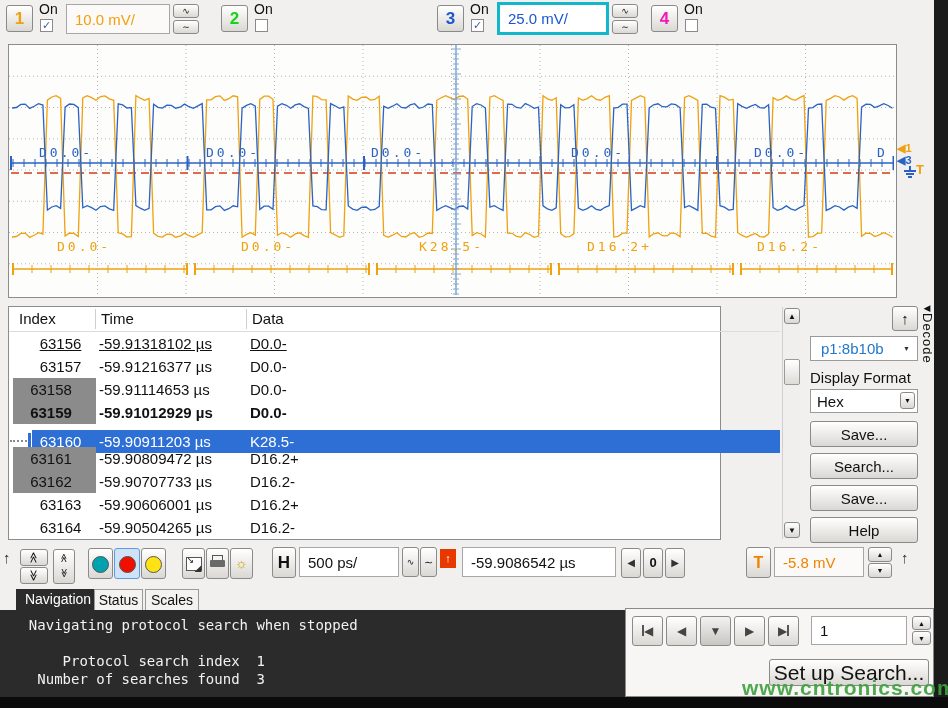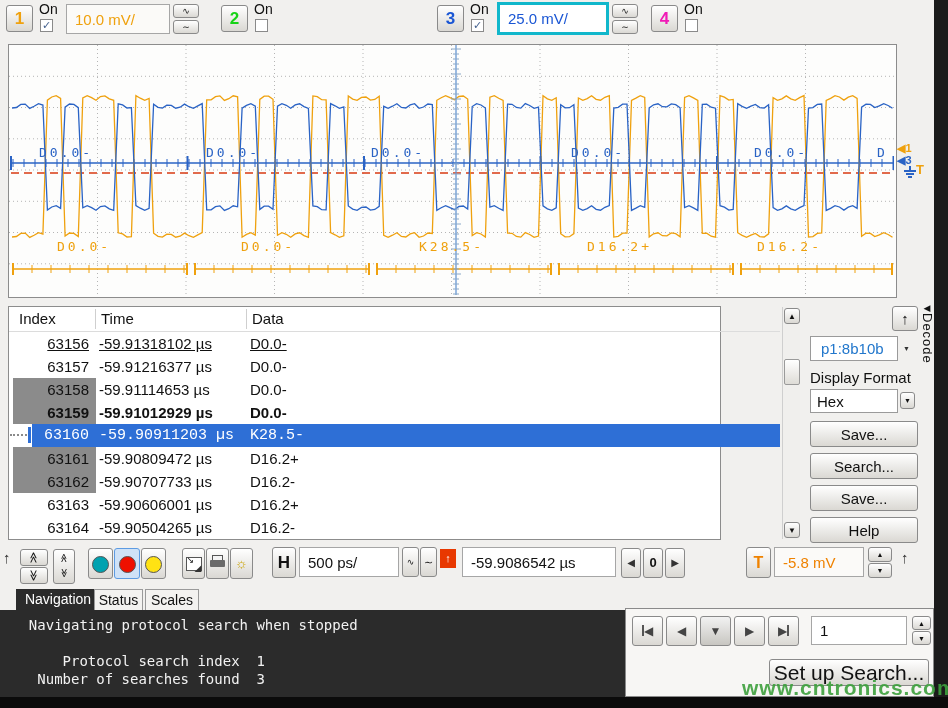--- a/index.html
+++ b/index.html
@@ -21,37 +21,37 @@
         border:1px solid #8c8c8c;}
   .mark{position:absolute;font-size:11px;font-weight:bold;}
   
   #dtable{position:absolute;left:8px;top:306px;width:713px;height:234px;background:#fff;
           border:1px solid #8c8c8c;box-sizing:border-box;}
   .hcell{position:absolute;top:0;height:24px;line-height:24px;font-size:15px;}
   .hsep{position:absolute;top:2px;width:1px;height:20px;background:#cfcfcf;}
   .hline{position:absolute;top:24px;left:0;width:771px;height:1px;background:#dcdcdc;}
   .trow{position:absolute;left:0;width:771px;height:23px;font-size:15px;}
   .cell{position:absolute;top:0;height:23px;line-height:23px;white-space:pre;}
-  .cidx{left:23px;width:64px;text-align:right;padding-right:7px;box-sizing:border-box;}
+  .cidx{left:23px;width:64px;text-align:center;padding-right:7px;box-sizing:border-box;}
   .ctime{left:90px;width:150px;}
   .cdata{left:241px;width:220px;}
   .trow.underline .cell{text-decoration:underline;}
   .trow.grayidx .cidx{left:4px;width:83px;background:#8b8b8b;}
   .selbg{position:absolute;left:23px;top:0;width:748px;height:23px;background:#2e6fd6;}
   .trow.selected .cell{color:#fff;}
   .rowmark{position:absolute;left:1px;top:3px;width:21px;height:16px;}
   .rowmark i{position:absolute;left:0;top:7px;width:17px;border-top:2px dotted #8a8a8a;}
   .rowmark b{position:absolute;right:0;top:0;width:3px;height:16px;background:#2e6fd6;}
   
   .sb{position:absolute;left:773px;top:0;width:18px;height:232px;background:#f0efed;border-left:1px solid #cfcfcf;box-sizing:border-box;}
   .sbb{position:absolute;left:1px;width:16px;height:16px;font-size:8px;line-height:15px;}
   .sbthumb{position:absolute;left:1px;top:52px;width:16px;height:26px;background:linear-gradient(#fff,#dedcd7);border:1px solid #9a9a9a;border-radius:2px;box-sizing:border-box;}
   
   .rp{position:absolute;left:810px;width:108px;height:26px;font-size:15px;line-height:24px;}
-  .dd{position:absolute;left:810px;width:88px;background:#fff;border:1px solid #9a9a9a;box-sizing:border-box;font-size:15px;display:flex;align-items:center;}
+  .dd{position:absolute;left:810px;width:108px;background:#fff;border:1px solid #9a9a9a;box-sizing:border-box;font-size:15px;display:flex;align-items:center;}
   .ddcaret{position:absolute;right:2px;top:3px;width:15px;height:17px;font-size:7px;line-height:16px;}
   
   .tbtn{position:absolute;font-size:12px;}
   .dot{display:inline-block;width:15px;height:15px;border-radius:50%;margin-top:7px;border:1px solid #555;}
   .active-tool{background:#cfe2f7 !important;border:1px solid #5d9be2 !important;}
   .rot90{display:inline-block;transform:rotate(90deg);font-size:11px;}
   .rotm90{display:inline-block;transform:rotate(-90deg);font-size:11px;}
   .printer-icon{margin:6px auto 0;width:16px;}
   .pr-top{width:9px;height:4px;border:1px solid #555;margin:0 auto;background:#f4f4f4;}
   .pr-body{width:15px;height:7px;background:#6a6a6a;border-radius:1px;margin:-1px auto 0;}
@@ -373,21 +373,21 @@
         <div class="trow grayidx" style="top: 71px;">
           <div class="cell cidx">63158</div>
           <div class="cell ctime">-59.91114653 µs</div>
           <div class="cell cdata">D0.0-</div>
         </div>
         <div class="trow grayidx" style="top: 94px; font-weight: bold;">
           <div class="cell cidx">63159</div>
           <div class="cell ctime">-59.91012929 µs</div>
           <div class="cell cdata">D0.0-</div>
         </div>
-        <div class="trow selected" style="top: 117px; font-family: Liberation Mono, monospace;">
+        <div class="trow selected" style="top: 123px;">
           <div class="selbg"></div>
           <div class="rowmark">
             <i></i>
             <b></b>
           </div>
           <div class="cell cidx">63160</div>
           <div class="cell ctime">-59.90911203 µs</div>
           <div class="cell cdata">K28.5-</div>
         </div>
         <div class="trow grayidx" style="top: 140px;">

